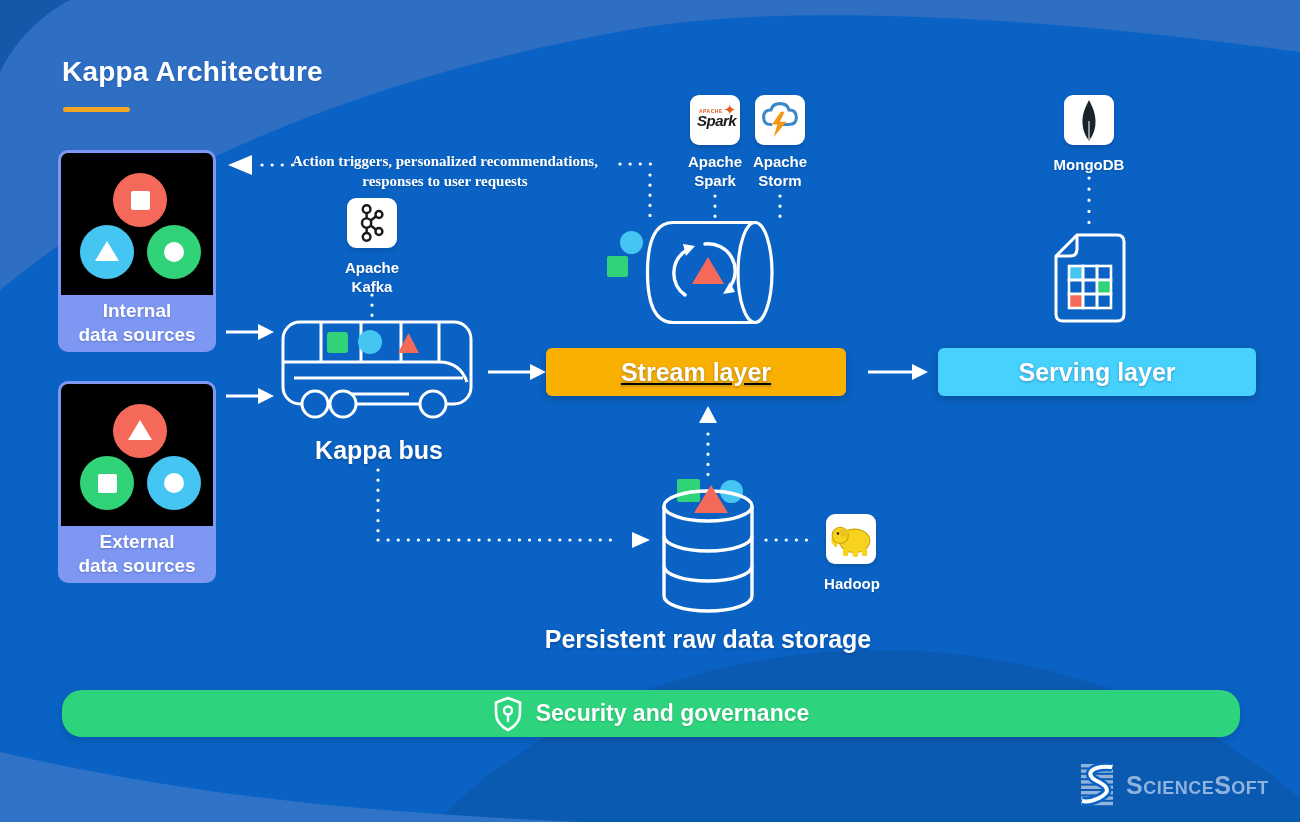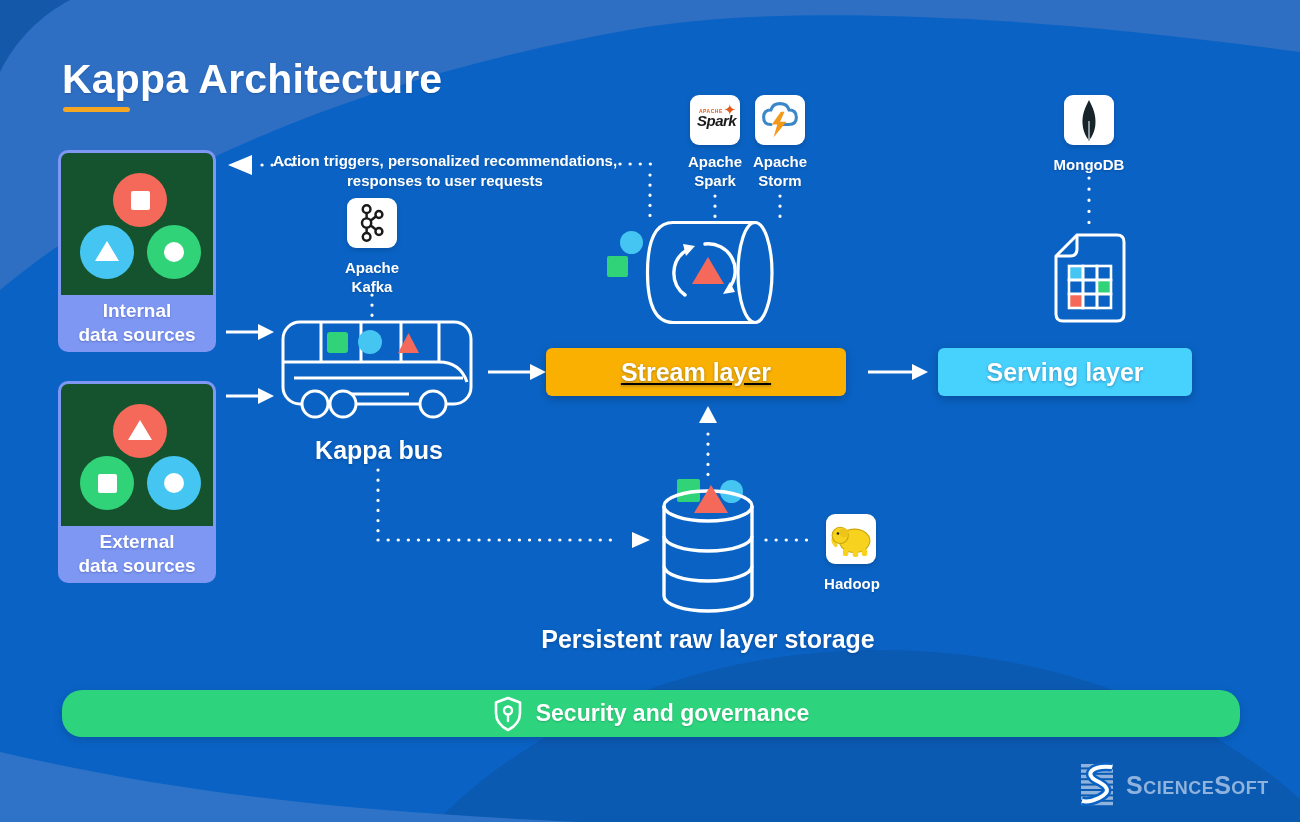--- a/index.html
+++ b/index.html
@@ -7,38 +7,38 @@
     position:relative;width:1300px;height:822px;overflow:hidden;
     background:#0a63c4;
     font-family:"Liberation Sans","DejaVu Sans",sans-serif;
     -webkit-font-smoothing:antialiased;
   }
   .abs{position:absolute;}
   svg{display:block;}
 
   
   .page-title{
-    left:62px;top:56px;font-size:41px;font-weight:700;color:#fff;letter-spacing:.2px;
+    left:62px;top:56px;font-size:28px;font-weight:700;color:#fff;letter-spacing:.2px;
     text-shadow:0 1px 2px rgba(0,30,80,.25);
   }
   .title-underline{left:63px;top:107px;width:67px;height:5px;background:#f5a623;border-radius:3px;}
   .feedback-note{
     left:240px;top:151px;width:410px;text-align:center;color:#fff;
-    font-size:15px;font-weight:600;line-height:20px;text-shadow:0 1px 2px rgba(0,30,80,.25);
+    font-size:15px;font-weight:600;line-height:20px;text-shadow:0 1px 2px rgba(0,30,80,.25);font-family:Liberation Serif, serif;
   }
   .node-title{font-weight:700;color:#fff;text-shadow:0 1px 3px rgba(0,30,80,.35);}
   .tech-label{
     text-align:center;color:#fff;font-size:15px;font-weight:600;line-height:19px;
     text-shadow:0 1px 2px rgba(0,30,80,.3);
   }
 
   
   .source-box{
     width:158px;height:202px;border:3px solid #7e97f2;border-radius:10px;
-    background:#14532d;box-sizing:border-box;
+    background:#000000;box-sizing:border-box;
   }
   .source-label{
     position:absolute;left:-1px;right:-1px;bottom:-1px;height:55px;background:#7e97f2;
     border-radius:0 0 7px 7px;display:flex;flex-direction:column;align-items:center;justify-content:center;
     color:#fff;font-size:19px;font-weight:700;line-height:24px;text-shadow:0 1px 2px rgba(20,40,120,.3);
   }
   .shape-circle{position:absolute;width:54px;height:54px;border-radius:50%;display:flex;align-items:center;justify-content:center;}
   .c-red{background:#f4695a;} .c-cyan{background:#45c6f2;} .c-green{background:#31d379;}
   .g-square{width:19px;height:19px;background:#fff;border-radius:2px;}
   .g-circle{width:20px;height:20px;background:#fff;border-radius:50%;}
@@ -54,21 +54,21 @@
   .spark-apache{position:absolute;left:9px;top:13px;font-size:5px;letter-spacing:.5px;color:#e25a1c;font-weight:700;}
   .spark-word{position:absolute;left:7px;top:17px;font-size:15px;font-weight:700;font-style:italic;color:#1a1a1a;letter-spacing:-.5px;}
   .spark-star{position:absolute;right:4px;top:6px;font-size:15px;color:#e25a1c;}
 
   
   .layer-btn{
     height:48px;border-radius:6px;display:flex;align-items:center;justify-content:center;
     font-size:25px;box-shadow:0 3px 8px rgba(0,25,60,.3);
   }
   .stream{left:546px;top:348px;width:300px;background:#f9b000;text-decoration:underline;}
-  .serving{left:938px;top:348px;width:254px;background:#47d2fd;justify-content:center;}
+  .serving{left:938px;top:348px;width:318px;background:#47d2fd;justify-content:center;}
 
   
   .security-bar{
     left:62px;top:690px;width:1178px;height:47px;background:#2ed47d;border-radius:20px;
     display:flex;align-items:center;justify-content:center;gap:13px;
     box-shadow:0 3px 8px rgba(0,25,60,.2);
   }
   .security-text{font-size:23px;font-weight:700;color:#fff;text-shadow:0 1px 2px rgba(0,60,40,.25);}
 
   
@@ -290,21 +290,21 @@
   <svg class="abs" width="94" height="125" viewBox="0 0 94 125" style="left:661px;top:488px;" fill="none">
     <ellipse cx="47" cy="18" rx="44" ry="15" stroke="#fff" stroke-width="3.4"></ellipse>
     <line x1="3" y1="18" x2="3" y2="108" stroke="#fff" stroke-width="3.4"></line>
     <line x1="91" y1="18" x2="91" y2="108" stroke="#fff" stroke-width="3.4"></line>
     <path d="M3,108 A44,15 0 0 0 91,108" stroke="#fff" stroke-width="3.4"></path>
     <path d="M3,48 A44,15 0 0 0 91,48" stroke="#fff" stroke-width="3.4"></path>
     <path d="M3,78 A44,15 0 0 0 91,78" stroke="#fff" stroke-width="3.4"></path>
   </svg>
   <div class="abs" style="left:694px;top:485px;width:0;height:0;border-left:17px solid transparent;border-right:17px solid transparent;border-bottom:28px solid #f4695a;"></div>
 
-  <div class="abs node-title" style="left:408px;top:625px;width:600px;text-align:center;font-size:25px;">Persistent raw layer storage</div>
+  <div class="abs node-title" style="left:408px;top:625px;width:600px;text-align:center;font-size:25px;">Persistent raw data storage</div>
 
   <div class="abs tech-icon" style="left:826px;top:514px;">
     <svg width="42" height="36" viewBox="0 0 46 40">
       <path d="M5,16 Q1,22 6,27" stroke="#f7d21e" stroke-width="4" fill="none" stroke-linecap="round"></path>
       <ellipse cx="27" cy="22" rx="17" ry="13" fill="#f7d21e" stroke="#caa50c" stroke-width="1.2"></ellipse>
       <circle cx="11" cy="16" r="9" fill="#f7d21e" stroke="#caa50c" stroke-width="1.2"></circle>
       <circle cx="15" cy="13" r="5" fill="#eec41a"></circle>
       <rect x="14" y="31" width="6" height="8" rx="2" fill="#f7d21e"></rect>
       <rect x="25" y="32" width="6" height="8" rx="2" fill="#f7d21e"></rect>
       <rect x="35" y="31" width="6" height="8" rx="2" fill="#f7d21e"></rect>

